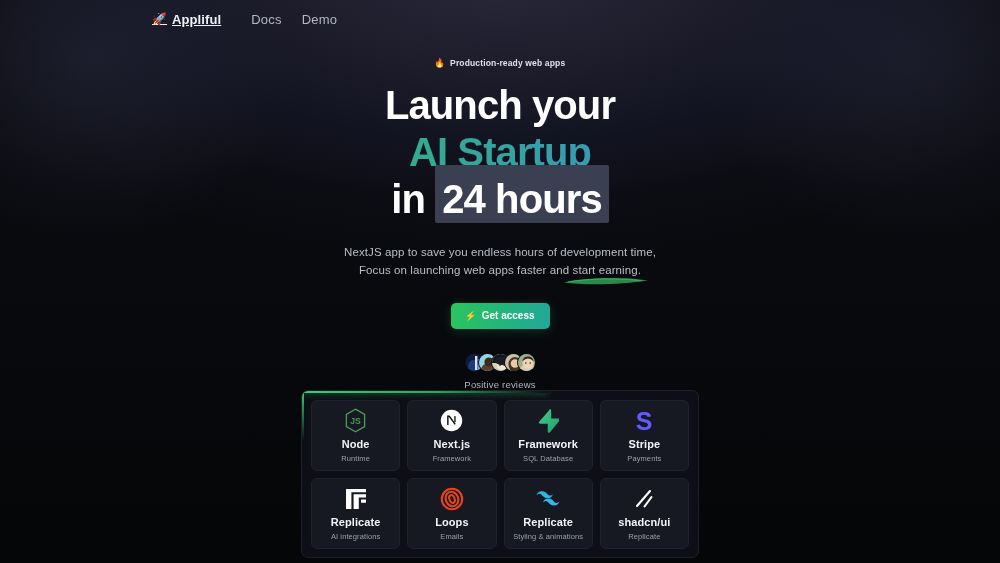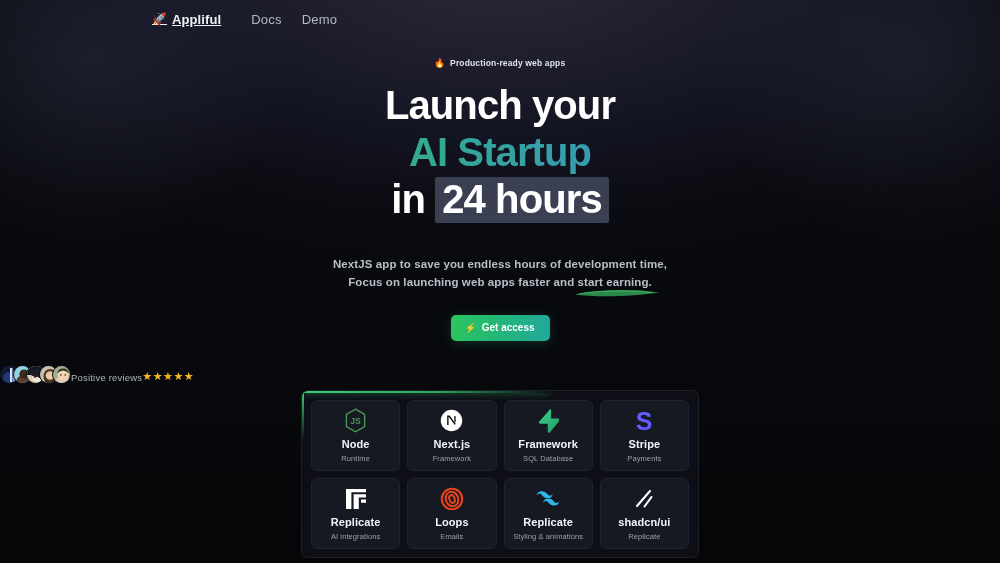--- a/index.html
+++ b/index.html
@@ -69,29 +69,29 @@
     color: #ffffff;
   }
   #headline .line { display: block; }
   #headline .grad {
     background: linear-gradient(90deg, #2fbf5e 0%, #31b47a 30%, #3a91c9 72%, #3f7ee0 100%);
     -webkit-background-clip: text; background-clip: text;
     -webkit-text-fill-color: transparent; color: transparent;
   }
   #headline .hl {
     background: #3a4052;
-    padding: 0 7px 2px 7px;
+    padding: 12px 7px 2px 7px;
     border-radius: 2px;
     color: #ffffff;
     box-decoration-break: clone;
   }
 
   #subtitle {
-    margin-top: 34px;
-    font-size: 11.5px; line-height: 1.5; color: #b9bec9; font-weight: 700;
+    margin-top: 22px;
+    font-size: 11.5px; line-height: 1.5; color: #b9bec9; font-weight: 400;
     letter-spacing: .1px;
     position: relative; display: inline-block;
   }
   #subtitle .swoosh {
     position: absolute; right: 6px; bottom: -7px; width: 88px; height: 11px;
   }
 
   #cta-wrap { margin-top: 24px; }
   #cta-button {
     display: inline-flex; align-items: center; justify-content: center; gap: 5px;
@@ -99,21 +99,21 @@
     border: none; border-radius: 5px;
     background: linear-gradient(100deg, #2bc55f 0%, #23b678 48%, #22a79b 100%);
     color: #ffffff; font-size: 10px; font-weight: 700;
     font-family: "Liberation Sans", sans-serif;
     cursor: pointer;
     box-shadow: 0 2px 12px rgba(34,180,120,.22);
   }
   #cta-button .bolt { color: #ffe14d; font-size: 9px; }
 
   
-  #social { margin-top: 24px; display: flex; flex-direction: row; align-items: center; }
+  #social { margin-top: 24px; display: flex; flex-direction: column; align-items: center; }
   #avatars { display: flex; align-items: center; height: 20px; }
   .avatar {
     width: 19px; height: 19px; border-radius: 50%;
     border: 1.5px solid #0c0d13;
     margin-left: -6px; overflow: hidden;
     background: #2a2d3a;
   }
   .avatar:first-child { margin-left: 0; }
   #reviews-label {
     margin-top: 6px; color: #aeb3bf; font-size: 9.5px; letter-spacing: .2px;

